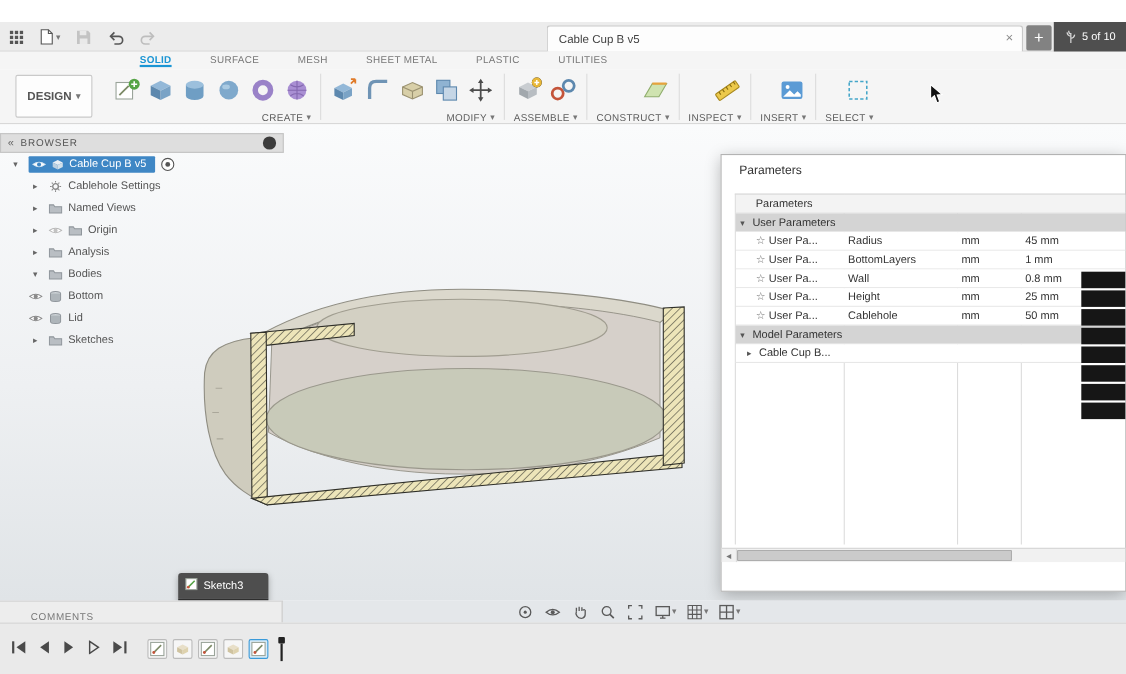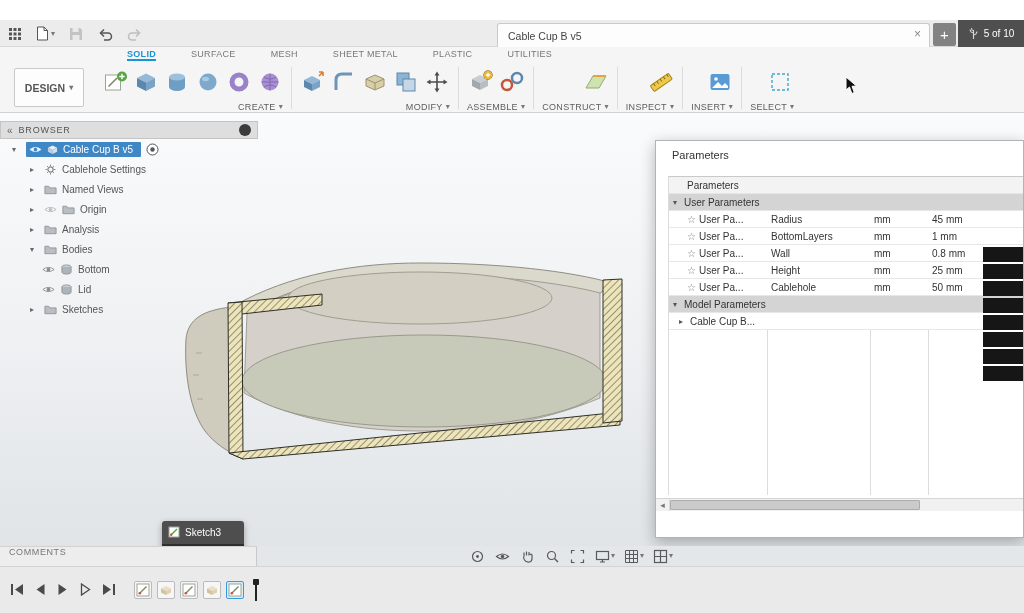--- a/index.html
+++ b/index.html
@@ -39,21 +39,21 @@
 
 .canvas{position:absolute;left:0;top:113px;width:1024px;height:433px;background:linear-gradient(180deg,#fafbfc 0%,#eef0f2 55%,#e0e4e7 100%);overflow:hidden}
 
 
 .browser{position:absolute;left:0;top:121px;width:258px}
 .bheader{height:18px;background:#dedede;border:1px solid #c4c4c4;display:flex;align-items:center;padding:0 6px;gap:6px}
 .bheader-title{font-size:9px;color:#555;letter-spacing:.8px;flex:1}
 .collapse-glyph{font-size:10px;color:#666}
 .circle-minus{width:12px;height:12px;border-radius:50%;background:#3c3c3c;color:#fff;font-size:9px;display:flex;align-items:center;justify-content:center;line-height:1}
 .brow{height:20px;display:flex;align-items:center;gap:5px;font-size:10px;color:#555}
-.lvl0{padding-left:12px}.lvl1{padding-left:30px}.lvl2{padding-left:42px}
+.lvl0{padding-left:12px}.lvl1{padding-left:30px}.lvl2{padding-left:26px}
 .exp{font-size:8px;color:#666;width:9px;display:inline-block}
 .bi{width:13px;height:11px;display:block}
 .bicon{display:inline-flex;align-items:center}
 .selpill{display:inline-flex;align-items:center;gap:4px;background:#3f87c5;color:#fff;padding:2px 8px 2px 3px;border-radius:1px}
 .blabel{white-space:nowrap}
 
 
 .params{position:absolute;left:655px;top:140px;width:369px;height:398px;background:#fff;border:1px solid #b3b3b3;box-shadow:0 4px 14px rgba(0,0,0,.28)}
 .ptitle{font-size:11px;color:#333;padding:8px 0 0 16px}
 .ptable{position:absolute;left:12px;top:35px;right:0;bottom:42px;border-top:1px solid #c9c9c9;border-left:1px solid #dcdcdc}
@@ -73,21 +73,21 @@
 .scroll-arrow{width:14px;display:flex;align-items:center;justify-content:center;font-size:9px;color:#777;border-right:1px solid #ddd}
 .scroll-thumb{width:250px;background:#cbcbcb;border:1px solid #adadad;border-radius:1px;margin:1px 0}
 
 
 .tooltip{position:absolute;left:162px;top:521px;width:82px;filter:drop-shadow(0 2px 3px rgba(0,0,0,.3))}
 .tt1{height:23px;background:#4e4e4e;border-radius:3px 3px 0 0;display:flex;align-items:center;gap:5px;padding:0 6px;color:#fff;font-size:10px}
 .tt2{height:19px;background:#2e2e2e;border-radius:0 0 3px 3px;display:flex;align-items:center;padding:0 6px;color:#e4e4e4;font-size:9px;white-space:nowrap}
 
 
 .statusrow{position:absolute;left:0;top:546px;width:1024px;height:20px;background:#e4e7ea}
-.comments{position:absolute;left:0;top:0;width:257px;height:20px;background:#ededed;border-top:1px solid #d2d2d2;border-right:1px solid #c9c9c9;display:flex;align-items:flex-start;padding-left:9px;font-size:9px;letter-spacing:.6px;color:#777}
+.comments{position:absolute;left:0;top:0;width:257px;height:20px;background:#ededed;border-top:1px solid #d2d2d2;border-right:1px solid #c9c9c9;display:flex;align-items:flex-end;padding-left:28px;font-size:9px;letter-spacing:.6px;color:#777}
 .navicons{position:absolute;left:470px;top:2px;display:flex;gap:9px;align-items:center}
 .nav{width:16px;height:16px;display:inline-flex;align-items:center}
 .navgrp{display:inline-flex;align-items:center;gap:1px}
 
 
 .timeline{position:absolute;left:0;top:566px;width:1024px;height:47px;background:#eaeaea;border-top:1px solid #d4d4d4;display:flex;align-items:center}
 .playbtns{display:flex;gap:9px;align-items:center;padding-left:10px}
 .pb{width:14px;height:13px}
 .features{display:flex;gap:5px;align-items:center;margin-left:18px}
 .feat{width:18px;height:18px;background:#f6f6f6;border:1px solid #bbb;border-radius:2px;display:flex;align-items:center;justify-content:center}

